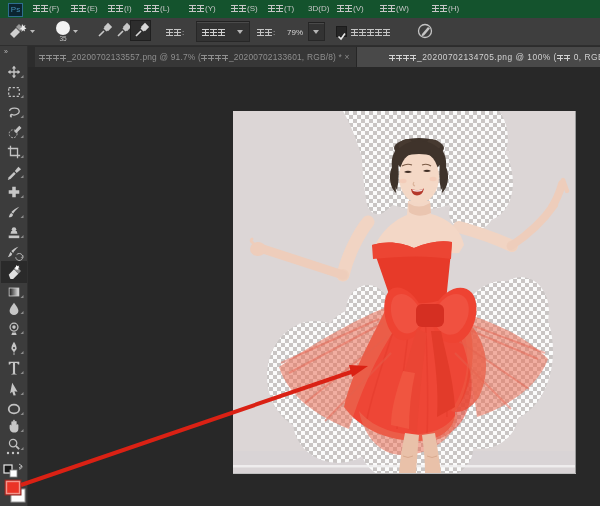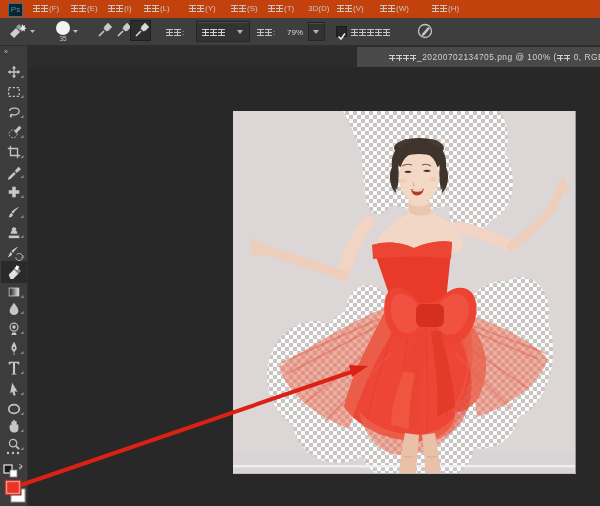--- a/index.html
+++ b/index.html
@@ -5,21 +5,21 @@
 body{width:600px;height:506px;position:relative;overflow:hidden;background:#282828;
   font-family:"Liberation Sans",sans-serif;}
 .abs{position:absolute;}
 
 .cj{display:inline-block;width:7px;height:7.5px;margin:0 1px 0 0;vertical-align:-1px;
   background:
     linear-gradient(to bottom,currentColor 0 1px,transparent 1px 3px,currentColor 3px 4px,transparent 4px 6.5px,currentColor 6.5px 7.5px),
     linear-gradient(to right,transparent 0 3px,currentColor 3px 4px,transparent 4px 7px);}
 .cjs{width:6px;height:6.5px;}
 
-#menubar{left:0;top:0;width:600px;height:18px;background:#c2410c;}
+#menubar{left:0;top:0;width:600px;height:18px;background:#14532d;}
 .mi{position:absolute;top:4px;font-size:8px;color:#c6c6c6;white-space:nowrap;filter:blur(0.35px);}
 #pslogo{left:8px;top:3px;width:13px;height:12px;background:#0b2530;border:1px solid #2e6e8f;
   color:#4593b8;font-size:8px;line-height:11px;text-align:center;filter:blur(0.3px);}
 
 #optbar{left:0;top:18px;width:600px;height:28px;background:#3e3e3e;border-bottom:1px solid #2e2e2e;box-sizing:border-box;}
 .obtxt{position:absolute;font-size:8px;color:#c4c4c4;white-space:nowrap;filter:blur(0.35px);}
 .dd{position:absolute;background:#333333;border:1px solid #272727;border-top-color:#222;box-shadow:inset 0 1px 0 #4a4a4a;}
 
 #tabbar{left:0;top:46px;width:600px;height:21px;background:#2c2c2c;}
 .tab{position:absolute;top:1px;height:20px;font-size:8.4px;letter-spacing:0.2px;line-height:20px;white-space:nowrap;overflow:hidden;filter:blur(0.3px);}
@@ -96,20 +96,21 @@
       </svg>
   </div>
   <span class="obtxt" style="left:351px;top:10px"><i class="cj"></i><i class="cj"></i><i class="cj"></i><i class="cj"></i><i class="cj"></i></span>
   <svg class="abs" style="left:416px;top:4px" width="18" height="18" viewBox="0 0 18 18">
     <circle cx="9" cy="9" r="6.5" fill="none" stroke="#c4c4c4" stroke-width="1.3"></circle>
     <path d="M6 12 L12 5 l2 1.5 -6 7 -2.5 .8 Z" fill="#c4c4c4"></path>
   </svg>
 </div>
 
 <div id="tabbar" class="abs">
+  <div id="tab1" class="tab"><span class="pad"><i class="cj cjs"></i><i class="cj cjs"></i><i class="cj cjs"></i><i class="cj cjs"></i>_20200702133557.png @ 91.7% (<i class="cj cjs"></i><i class="cj cjs"></i><i class="cj cjs"></i><i class="cj cjs"></i>_20200702133601, RGB/8) * ×</span></div>
   <div id="tab2" class="tab"><span class="pad"><i class="cj cjs"></i><i class="cj cjs"></i><i class="cj cjs"></i><i class="cj cjs"></i>_20200702134705.png @ 100% (<i class="cj cjs"></i><i class="cj cjs"></i> 0, RGB</span></div>
 </div>
 
 <div id="tools" class="abs">
   <div class="abs" style="left:4px;top:2px;color:#bbb;font-size:7px">»</div>
   <svg class="abs" style="left:0;top:0" width="28" height="460" viewBox="0 0 28 460">
     <g stroke="#c2c2c2" fill="none" stroke-width="1.4">
 
       <g transform="translate(14,26) scale(0.88)">
           <path d="M0,-6 L0,6 M-6,0 L6,0" stroke-width="1.6"></path>

